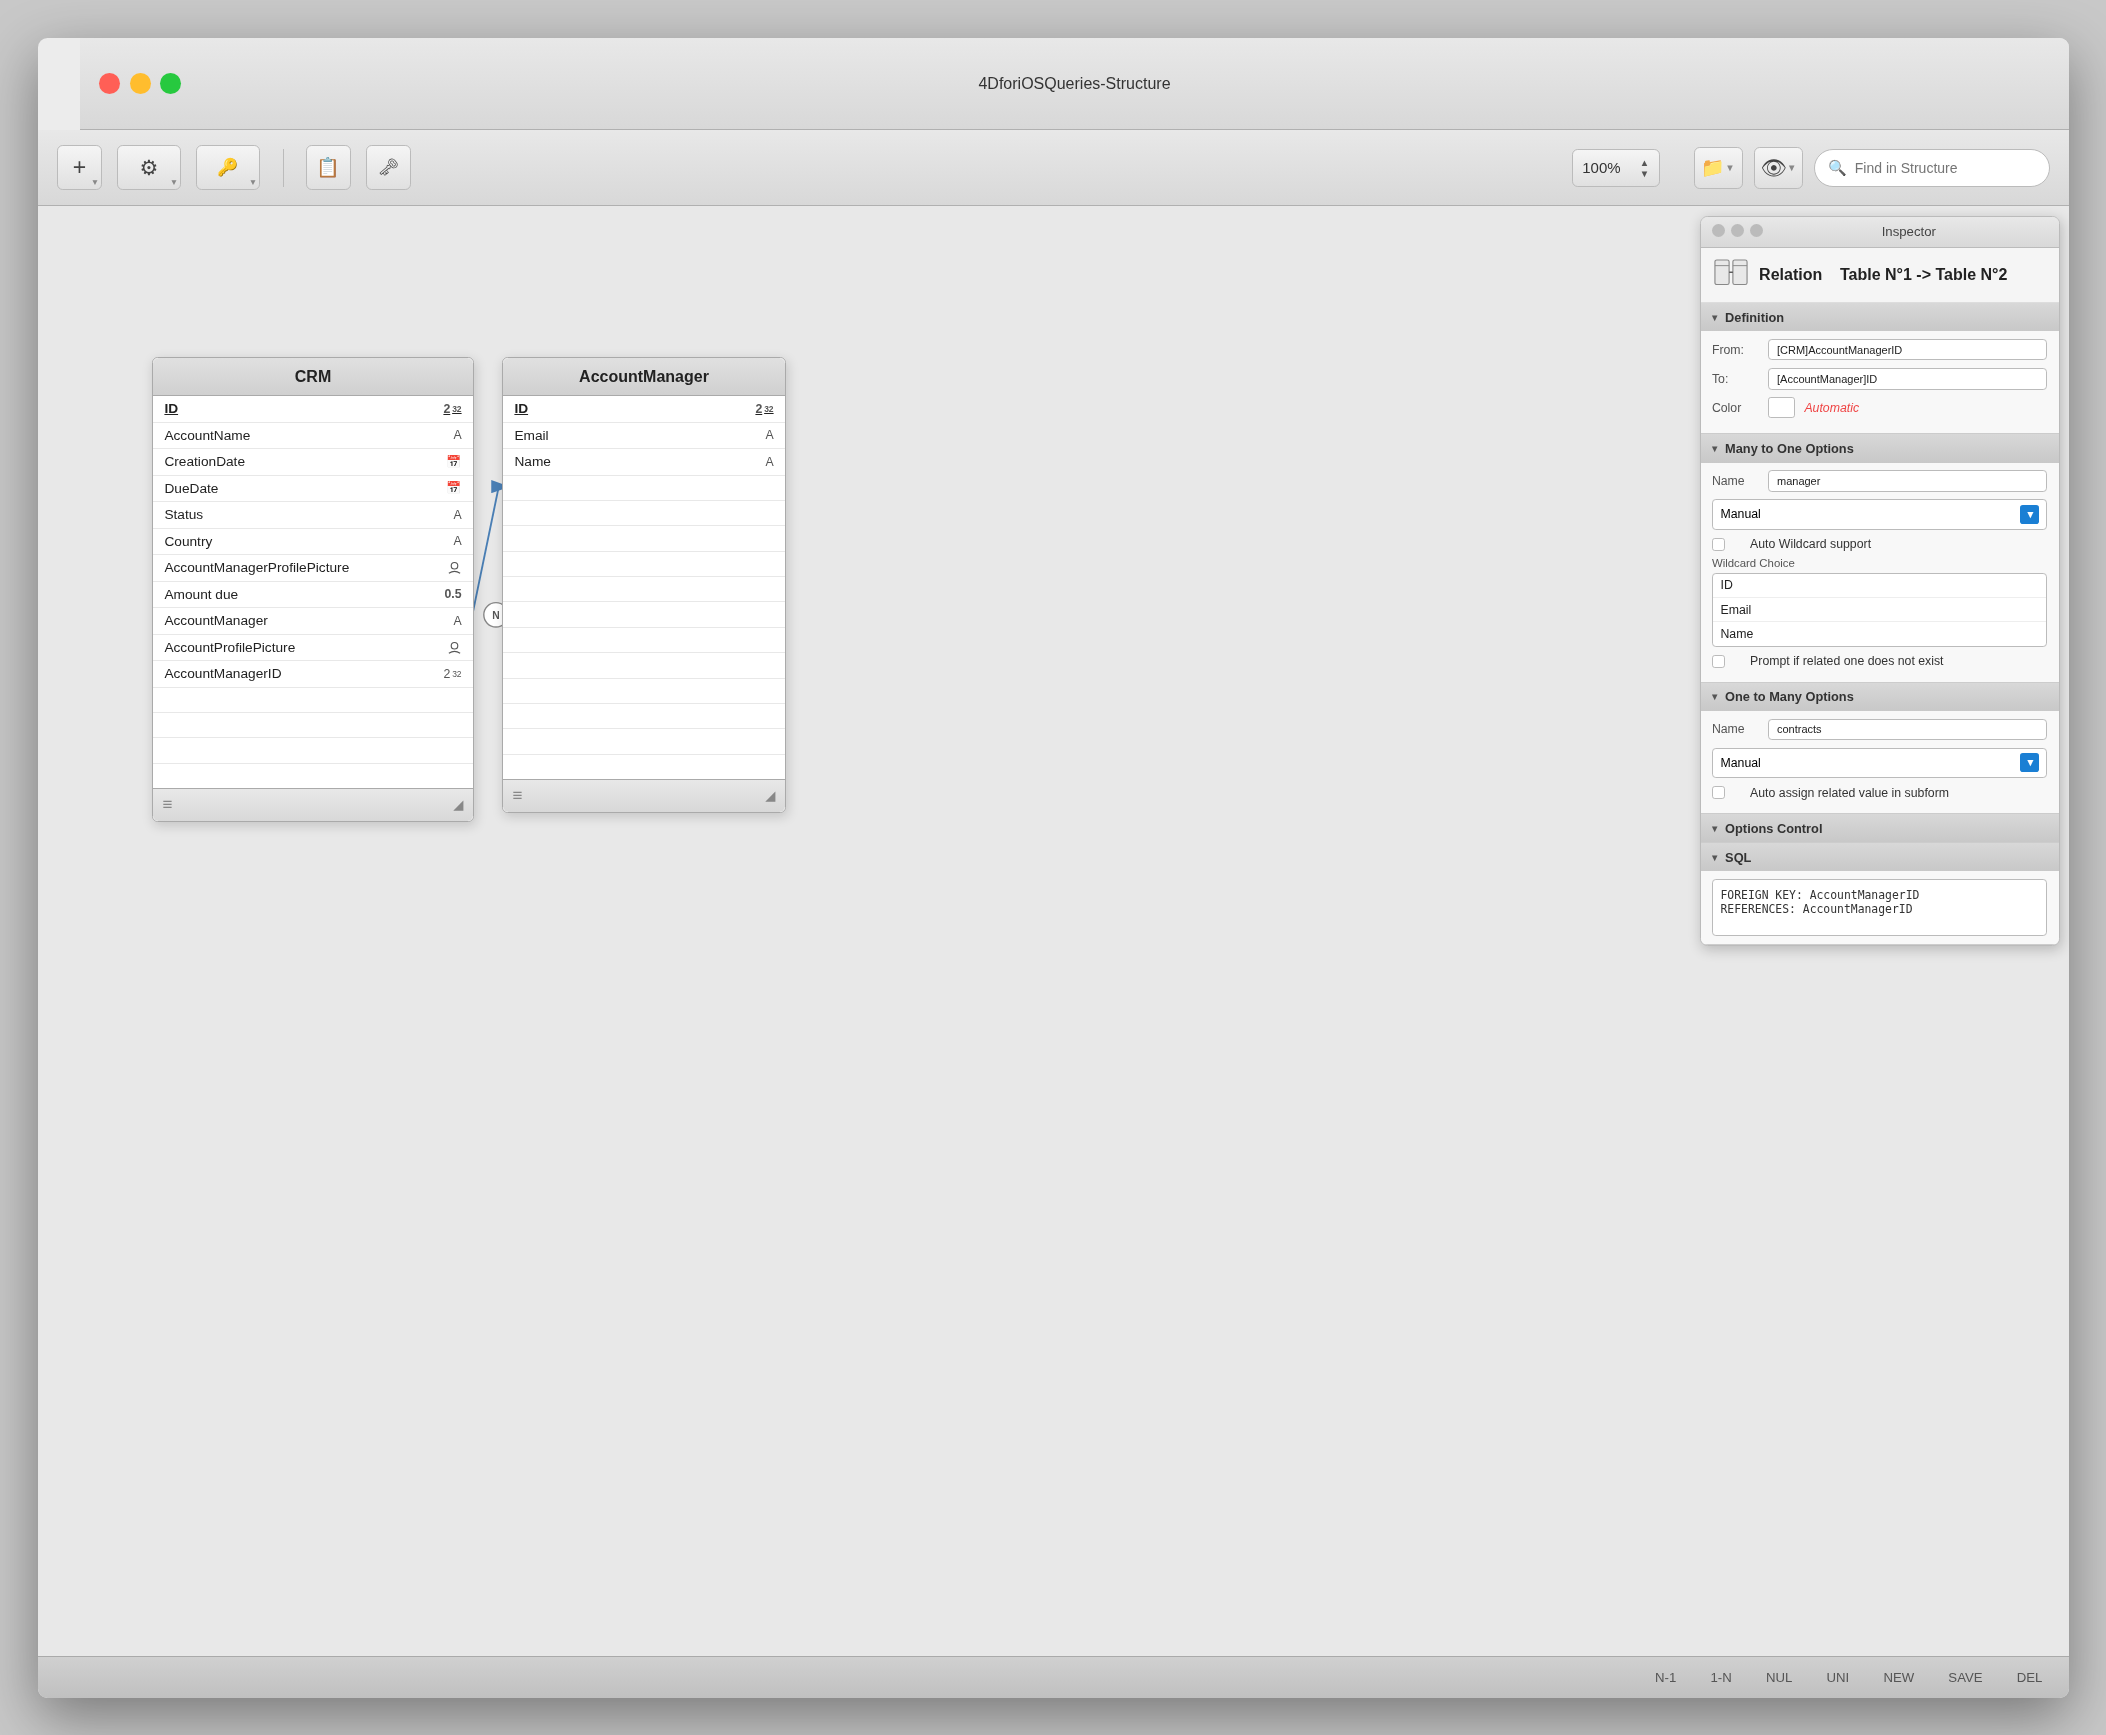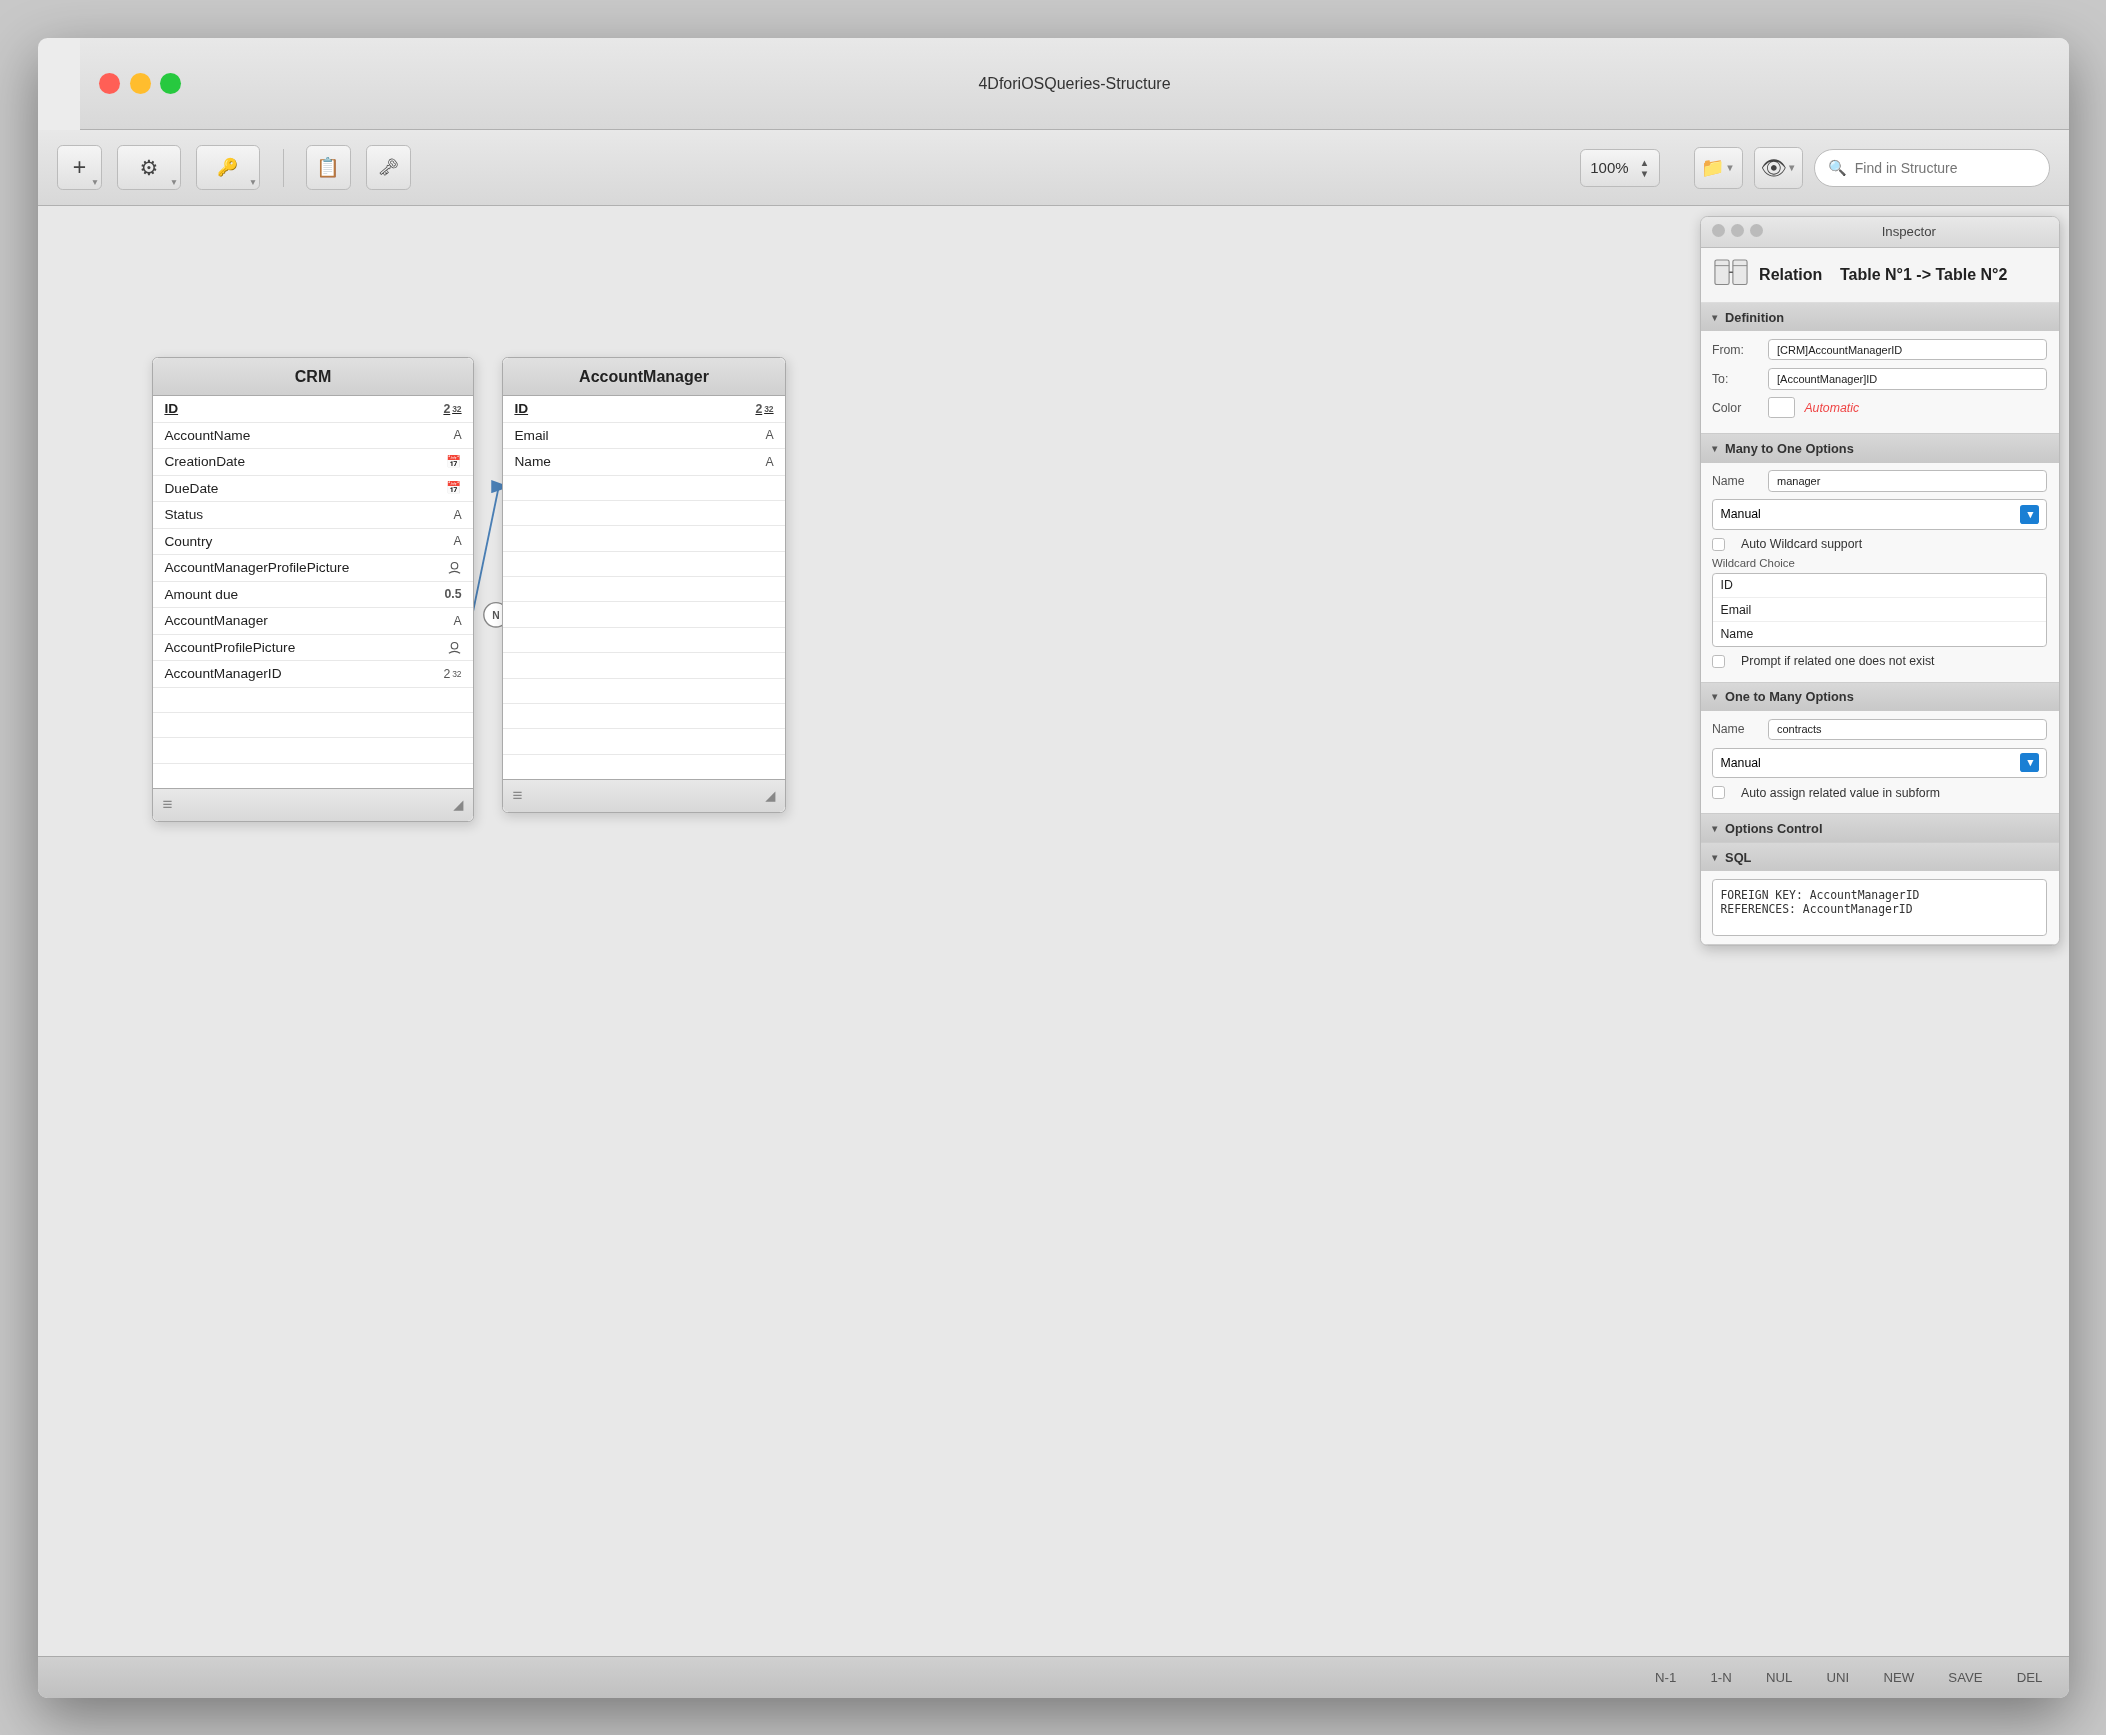--- a/index.html
+++ b/index.html
@@ -120,21 +120,21 @@
     .zoom-select {
       border: 0.9px solid #bbb;
       border-radius: 5.7px;
       background: linear-gradient(to bottom, #f5f5f5, #e0e0e0);
       padding: 5.7px 9.5px;
       font-size: 15px;
       color: #333;
       cursor: pointer;
       display: flex;
       align-items: center;
-      gap: 11px;
+      gap: 19px;
       height: 38px;
     }
     .zoom-arrows {
       display: flex;
       flex-direction: column;
       font-size: 9.5px;
       color: #555;
     }
 
     .toolbar-right {
@@ -392,21 +392,21 @@
       margin-bottom: 7.6px;
     }
     .dropdown-arrow-blue {
       color: #1a7fd4;
       font-size: 15px;
     }
 
     .inspector-checkbox-row {
       display: flex;
       align-items: center;
-      gap: 16px;
+      gap: 25px;
       margin-bottom: 5.7px;
       font-size: 12.3px;
       color: #333;
     }
     .inspector-checkbox {
       width: 13.2px;
       height: 13.2px;
       border: 0.9px solid #bbb;
       border-radius: 2.8px;
       background: white;

